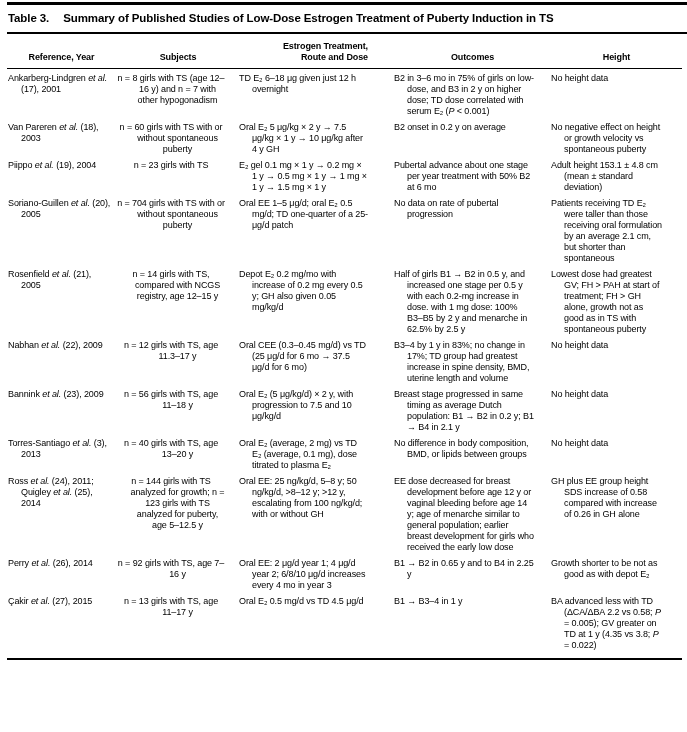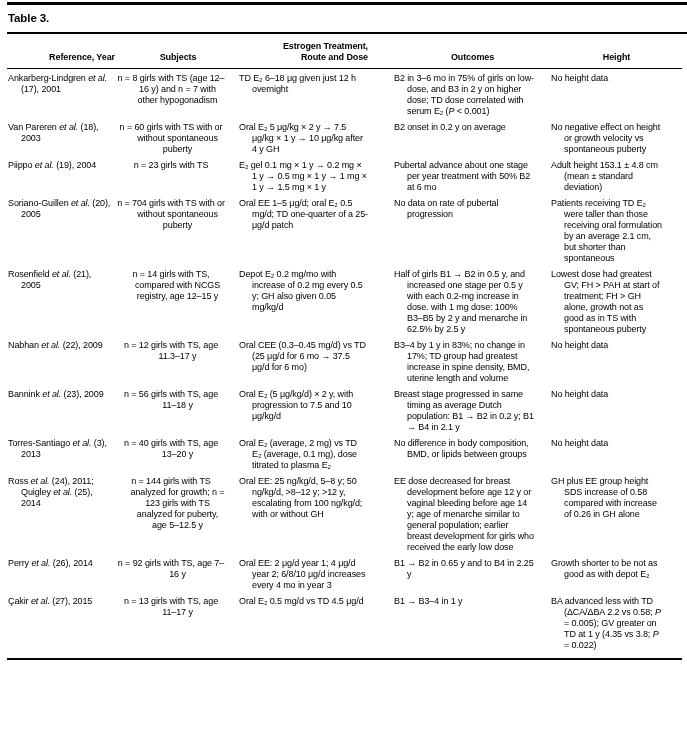--- a/index.html
+++ b/index.html
@@ -37,21 +37,21 @@
   thead th {
     font-size: 9px;
     font-weight: 700;
     line-height: 11px;
     text-align: center;
     vertical-align: bottom;
     padding: 7px 2px 5px 2px;
     border-bottom: 1.5px solid #000;
     letter-spacing: -0.1px;
   }
-  thead th.c1 { text-align: right; padding-left: 1px; }
+  thead th.c1 { text-align: center; padding-left: 1px; }
   thead th.c3 { padding-left: 26px; padding-right: 26px; text-align: right; }
 
   tbody td {
     font-size: 9px;
     line-height: 11px;
     vertical-align: top;
     padding: 2px 8px 3px 13px;
     text-indent: -13px;
     letter-spacing: -0.1px;
   }
@@ -63,20 +63,21 @@
   tbody td.c4 { padding-right: 16px; margin-top: 47px; }
   tbody td.c5 { padding-right: 18px; }
   i { font-style: italic; }
 </style>
 </head>
 <body>
 
 <div class="page">
   <div class="title-bar">
     <span class="tlabel">Table 3.</span>
+    <span class="ttext">Summary of Published Studies of Low-Dose Estrogen Treatment of Puberty Induction in TS</span>
   </div>
 
   <table class="studies">
     <colgroup>
       <col class="c1">
         <col class="c2">
         <col class="c3">
         <col class="c4">
         <col class="c5">
     </colgroup>

